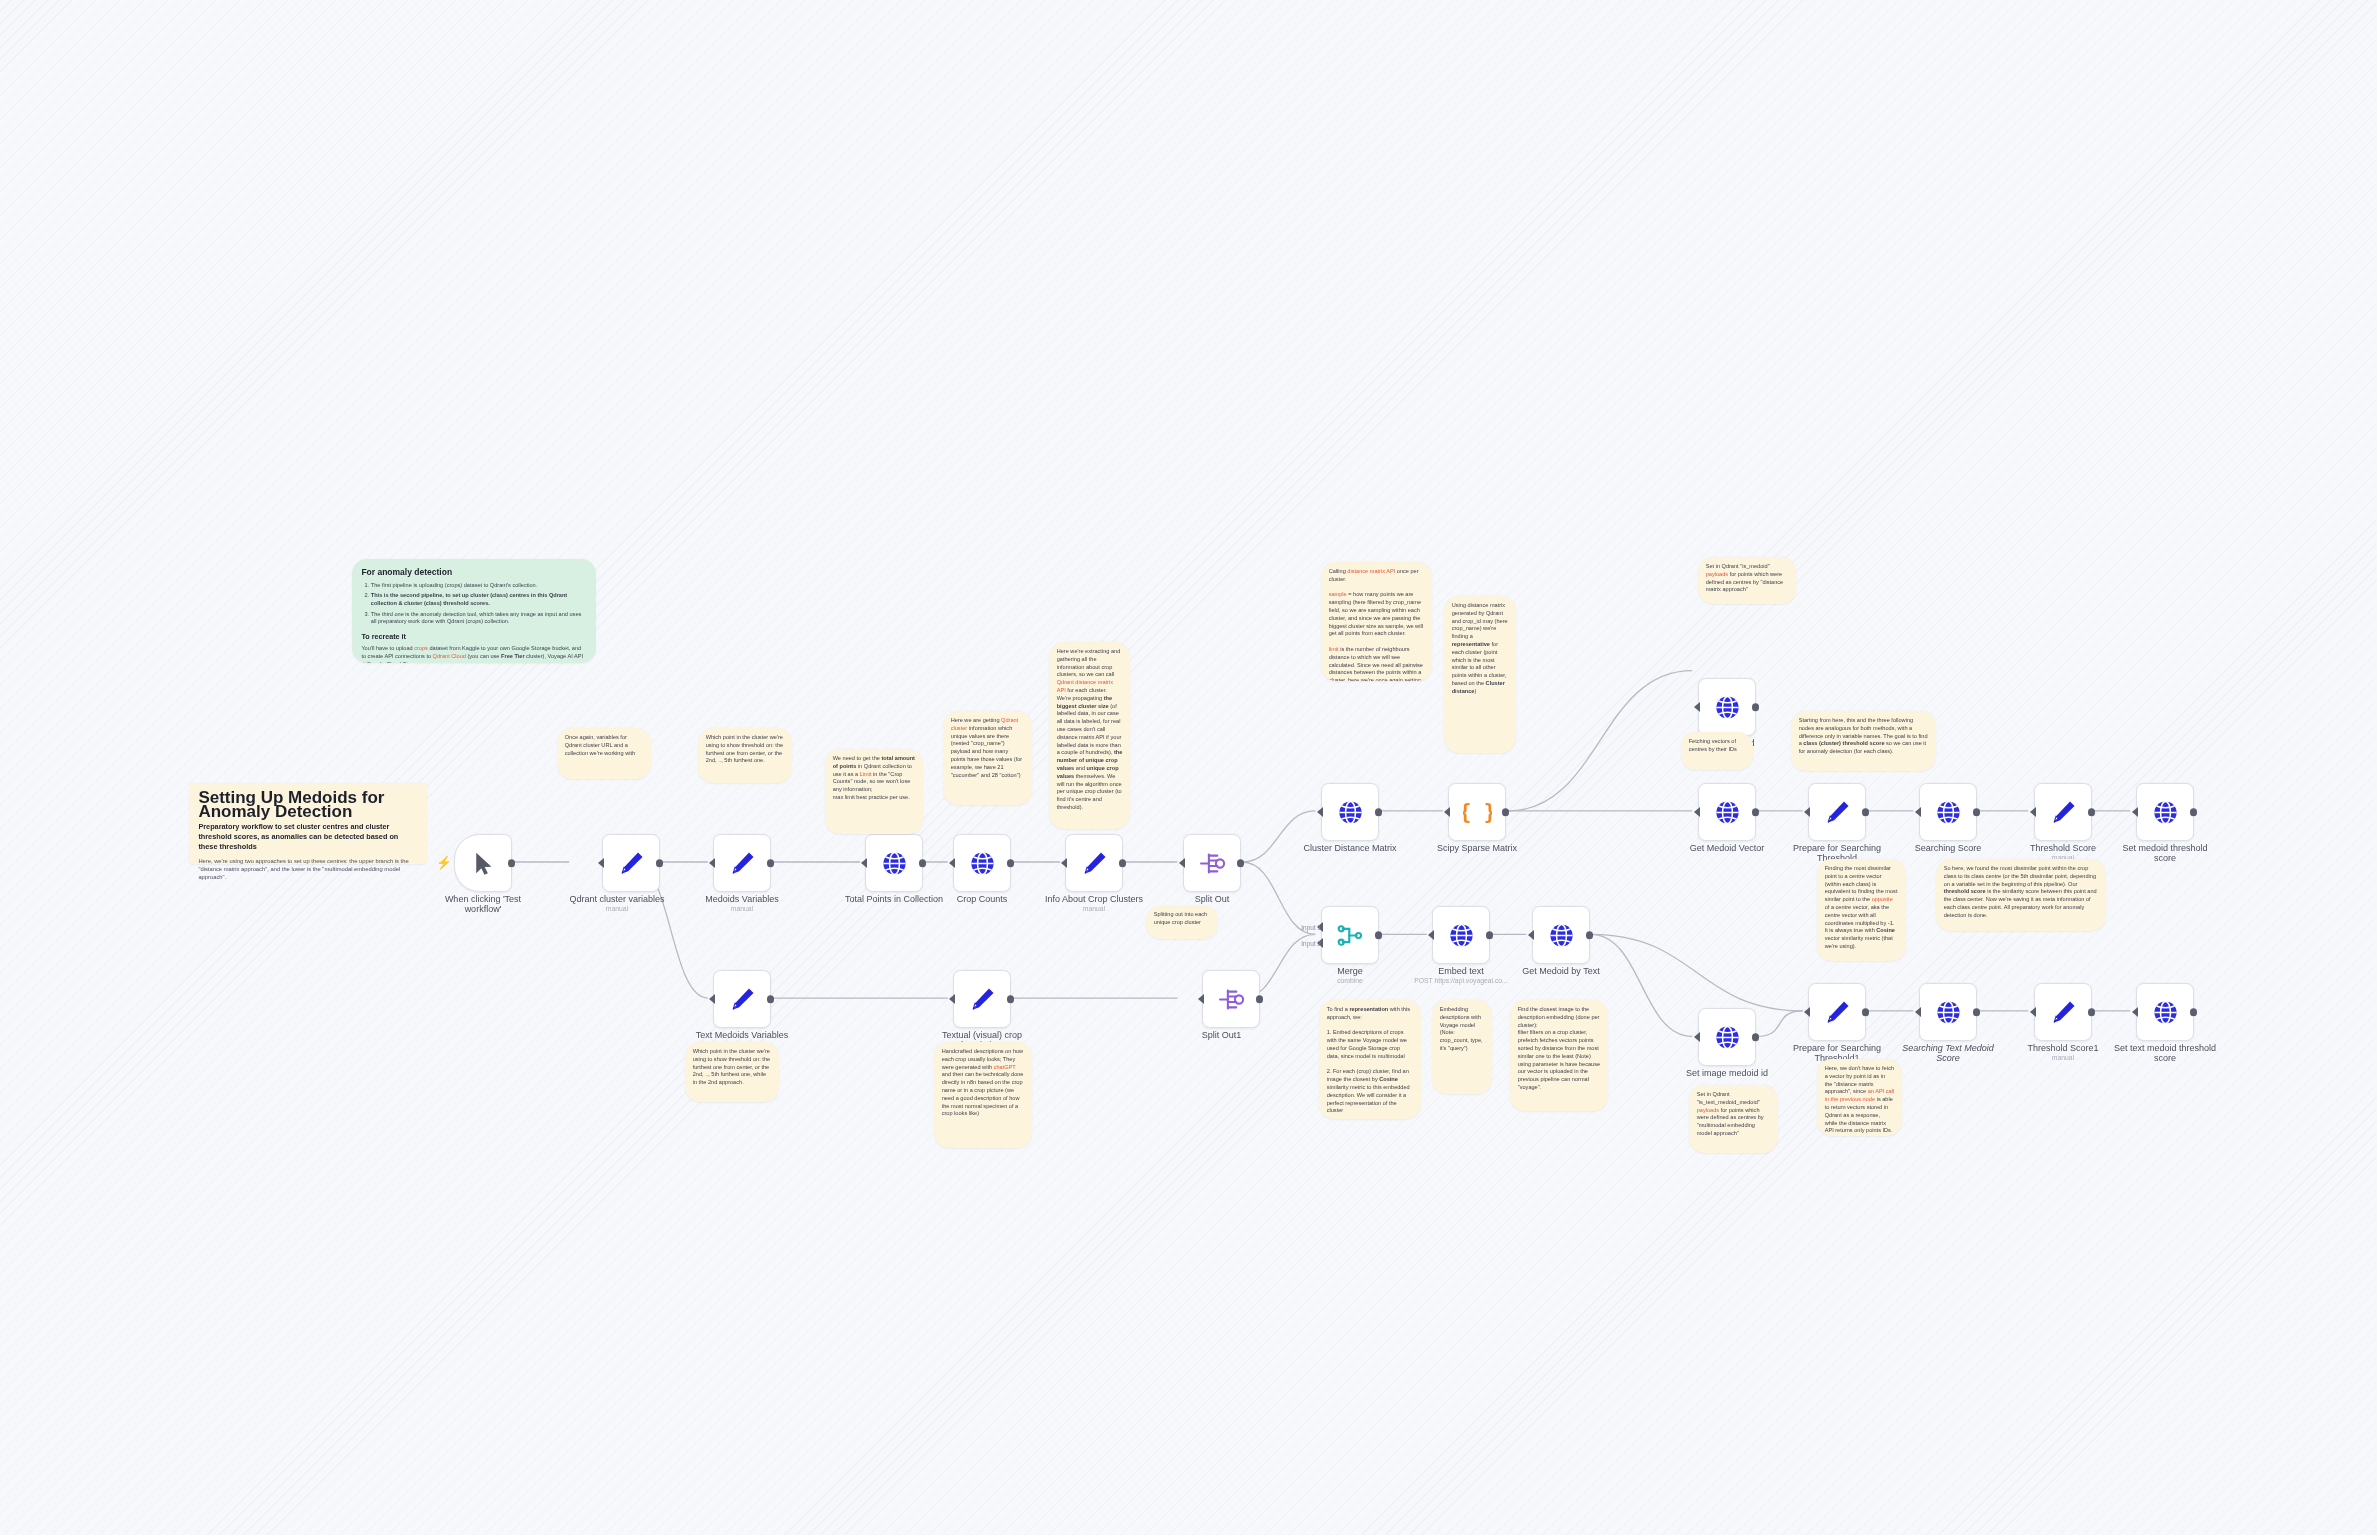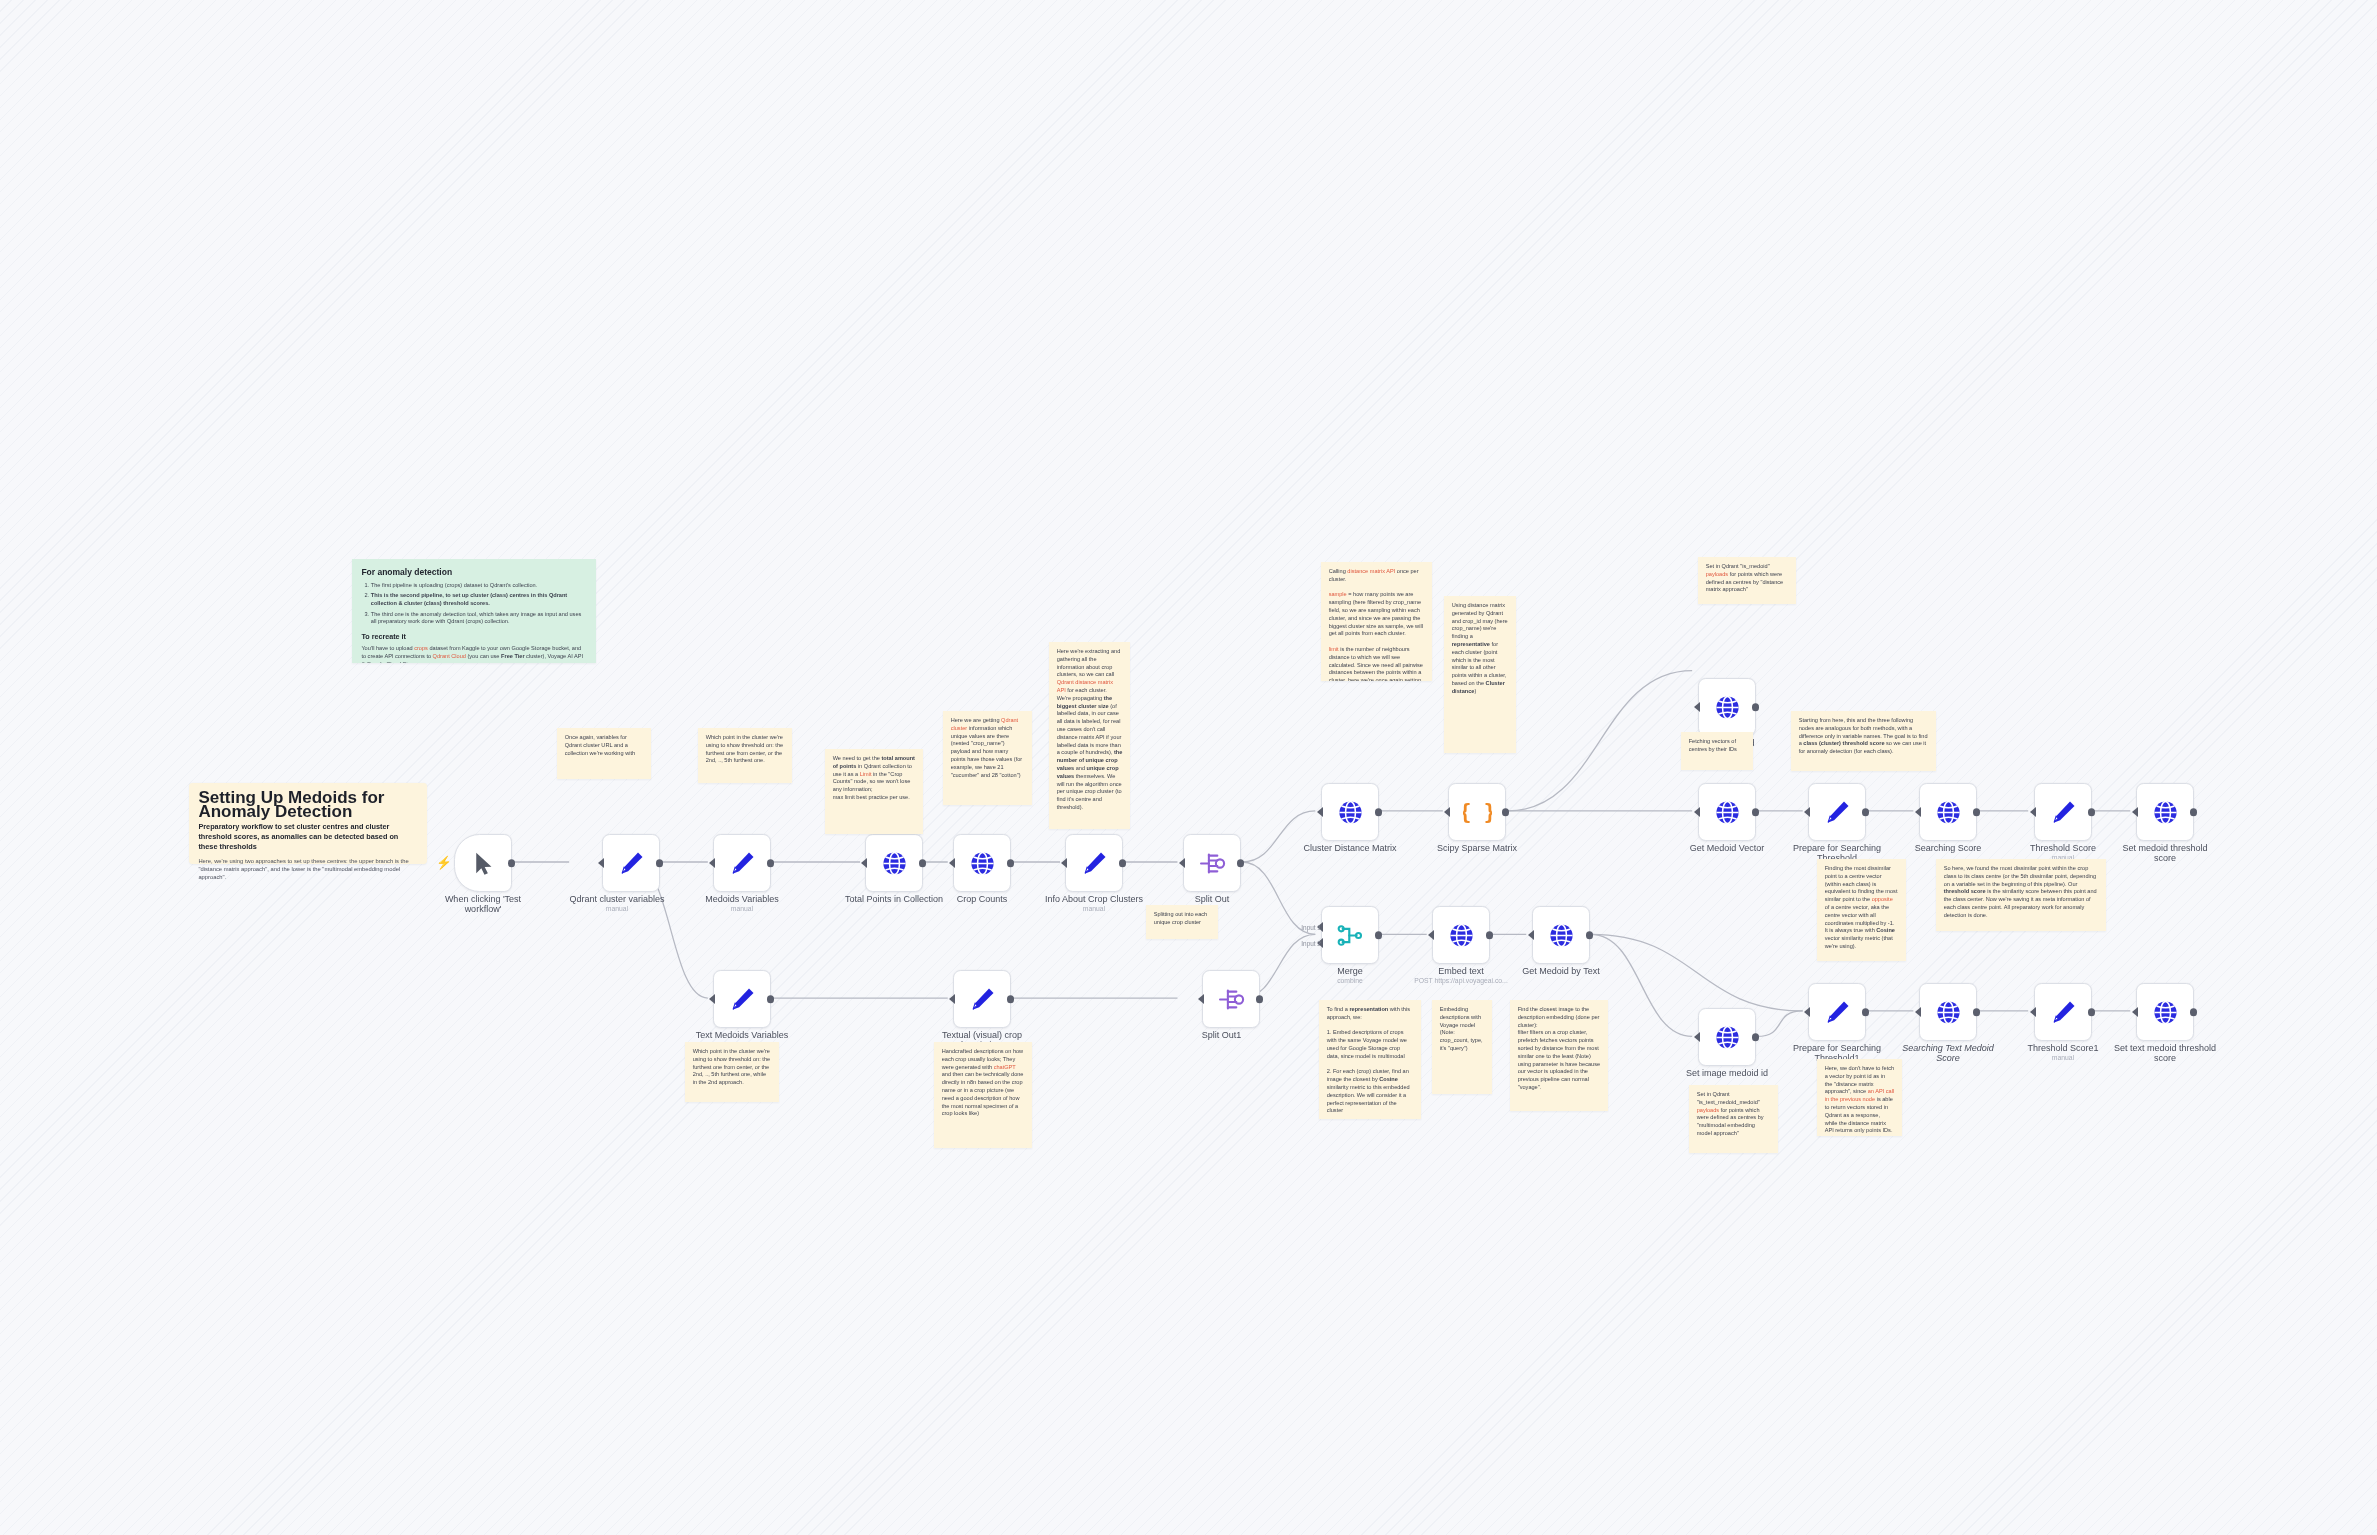--- a/index.html
+++ b/index.html
@@ -54,21 +54,21 @@
     right:102%;top:50%;transform:translateY(-50%);
   }
   .bolt{position:absolute;left:-19px;top:50%;transform:translateY(-50%);
         color:#ff5c47;font-size:12.8px;line-height:1;}
 
   
   .ico{width:29px;height:29px;display:block;}
 
   
   .sticky{
-    position:absolute;background:#fdf4dd;border-radius:0;
+    position:absolute;background:#fdf4dd;border-radius:15px;
     padding:6px 7.7px;box-sizing:border-box;
     font-size:5.6px;line-height:7.8px;color:#3b3f4c;
     box-shadow:0 0.9px 1.7px rgba(40,44,63,.06);
     overflow:hidden;
   }
   .sticky.green{background:#d7f0e2;}
   .sticky .st-h{font-size:8.5px;font-weight:bold;line-height:11px;margin:0 0 4.3px;color:#22262f;}
   .sticky .st-h2{font-size:7.2px;font-weight:bold;line-height:9.4px;margin:6px 0 3.4px;color:#22262f;}
   .sticky p{margin:0 0 4.3px;}
   .sticky ol{margin:0 0 3.4px 0;padding-left:9.4px;}

